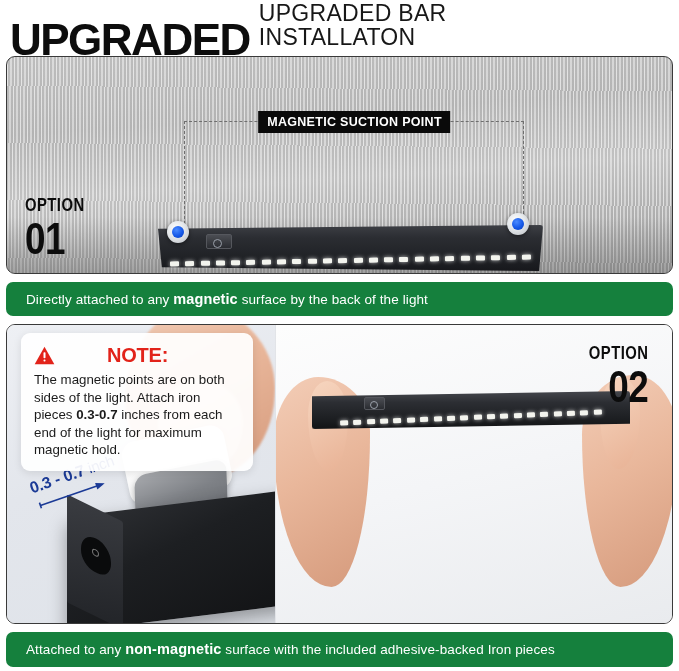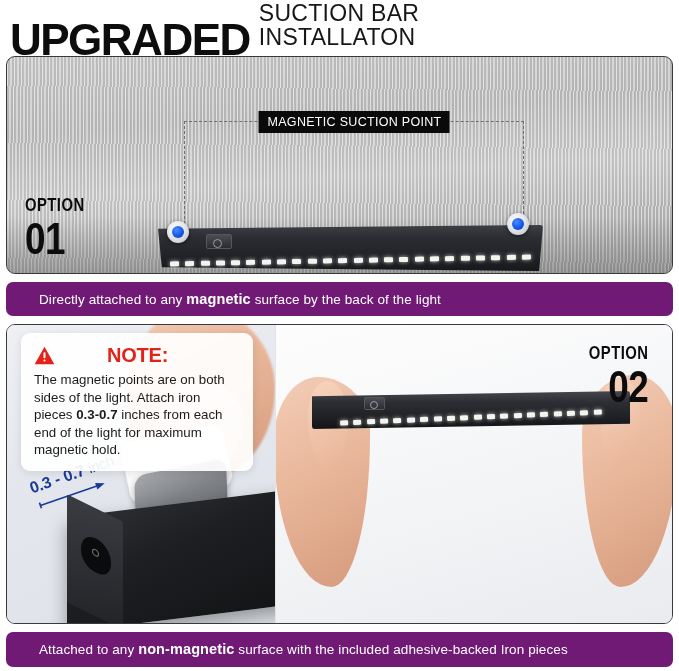--- a/index.html
+++ b/index.html
@@ -81,21 +81,21 @@
     border-bottom: none;
   }
   .suction-label {
     position: absolute;
     left: 50%;
     top: -11px;
     transform: translateX(-50%);
     background: #0a0a0a;
     color: #ffffff;
     font-size: 12.5px;
-    font-weight: 400;
+    font-weight: 700;
     letter-spacing: 0.3px;
     padding: 4px 8px 4px 9px;
     white-space: nowrap;
     z-index: 4;
   }
 
   
   .bar-one {
     position: absolute;
     left: 151px;
@@ -197,25 +197,25 @@
   #option-one { left: 18px; bottom: 12px; }
   #option-two { right: 24px; top: 18px; text-align: left; }
   #option-two .option-word,
   #option-two .option-num { transform-origin: right center; }
   #option-two .option-word { text-align: right; }
   #option-two .option-num { text-align: right; }
 
   
   .caption-bar {
     margin: 8px 6px;
-    background: #701a75;
+    background: #15803d;
     border-radius: 7px;
     color: #ffffff;
     font-size: 13.5px;
-    padding: 10px 0 10px 33px;
+    padding: 10px 0 10px 20px;
     letter-spacing: 0.1px;
   }
   #caption-one { height: 34px; padding-top: 9px; }
   #caption-two { height: 35px; padding-top: 9px; }
   .caption-bar b { font-weight: 800; font-size: 14.5px; }
 
   
   #panel-two {
     height: 300px;
     background: #ffffff;
@@ -388,21 +388,21 @@
     left: 52px; top: 6px; width: 21px; height: 13px;
   }
   .bar-two .bar-switch::after { left: 5px; top: 3px; width: 6px; height: 6px; }
 </style>
 </head>
 <body>
 
 <div class="header">
   <div class="header-main">UPGRADED</div>
   <div class="header-sub">
-    <span>SUCTION BAR</span>
+    <span>UPGRADED BAR</span>
     <span>INSTALLATON</span>
   </div>
 </div>
 
 <div class="panel" id="panel-one">
 
   <div class="callout-frame">
     <div class="suction-label">MAGNETIC SUCTION POINT</div>
   </div>
 

